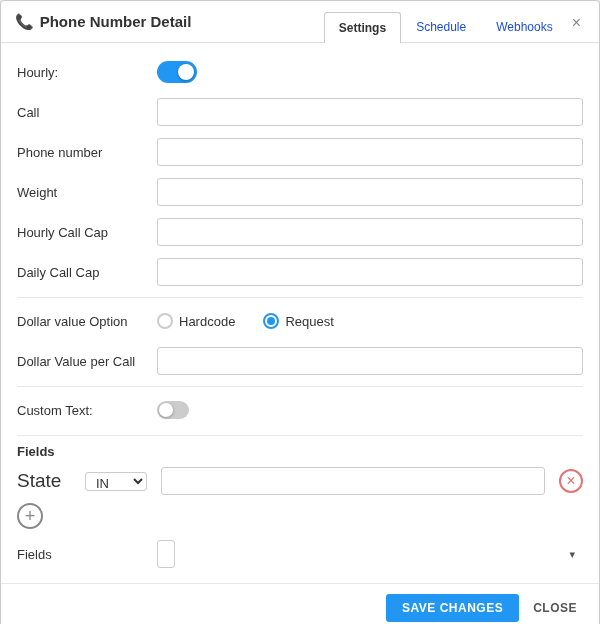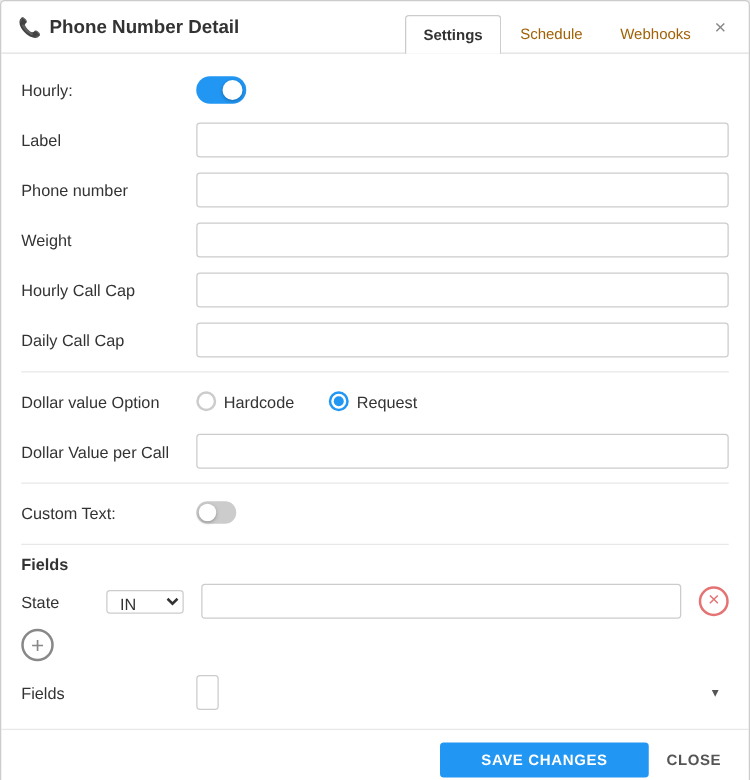--- a/index.html
+++ b/index.html
@@ -43,21 +43,21 @@
       align-items: flex-end;
       gap: 0;
       padding-bottom: 0;
     }
     .tab {
       padding: 8px 14px;
       font-size: 12px;
       cursor: pointer;
       border: 1px solid transparent;
       border-bottom: none;
-      color: #a16207;
+      color: #1d4ed8;
       border-radius: 3px 3px 0 0;
       background: transparent;
     }
     .tab.active {
       border-color: #ccc;
       background: #fff;
       color: #333;
       font-weight: 600;
       margin-bottom: -1px;
       position: relative;
@@ -184,21 +184,21 @@
       color: #333;
       margin: 8px 0 8px 0;
     }
     .fields-row {
       display: flex;
       align-items: center;
       gap: 8px;
       margin-bottom: 8px;
     }
     .fields-label {
-      font-size: 13px;
+      font-size: 19px;
       color: #333;
       width: 60px;
       flex-shrink: 0;
     }
     .select-control {
       height: 19px;
       border: 1px solid #ccc;
       border-radius: 3px;
       padding: 2px 6px;
       font-size: 13px;
@@ -284,21 +284,21 @@
       justify-content: flex-end;
       padding: 10px 16px;
       border-top: 1px solid #e8e8e8;
       gap: 8px;
     }
     .btn-save {
       background: #2196F3;
       color: #fff;
       border: none;
       border-radius: 3px;
-      padding: 7px 33px;
+      padding: 7px 16px;
       font-size: 12px;
       font-weight: 700;
       letter-spacing: 0.5px;
       cursor: pointer;
     }
     .btn-close {
       background: transparent;
       color: #555;
       border: none;
       font-size: 12px;
@@ -332,21 +332,21 @@
 
     <div class="form-row">
       <div class="form-label">Hourly:</div>
       <div class="toggle-switch">
         <div class="toggle-track"></div>
         <div class="toggle-thumb"></div>
       </div>
     </div>
 
     <div class="form-row">
-      <div class="form-label">Label</div>
+      <div class="form-label">Call</div>
       <input class="form-control" type="text" value="" style="">
     </div>
 
     <div class="form-row">
       <div class="form-label">Phone number</div>
       <input class="form-control" type="text" value="" style="">
     </div>
 
     <div class="form-row">
       <div class="form-label">Weight</div>

